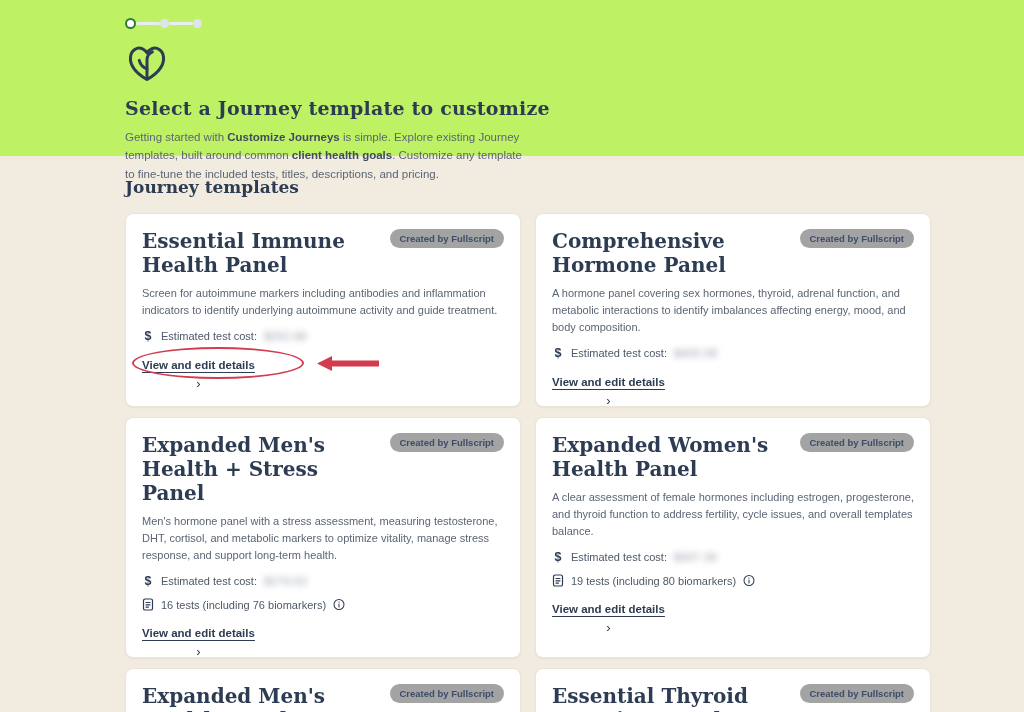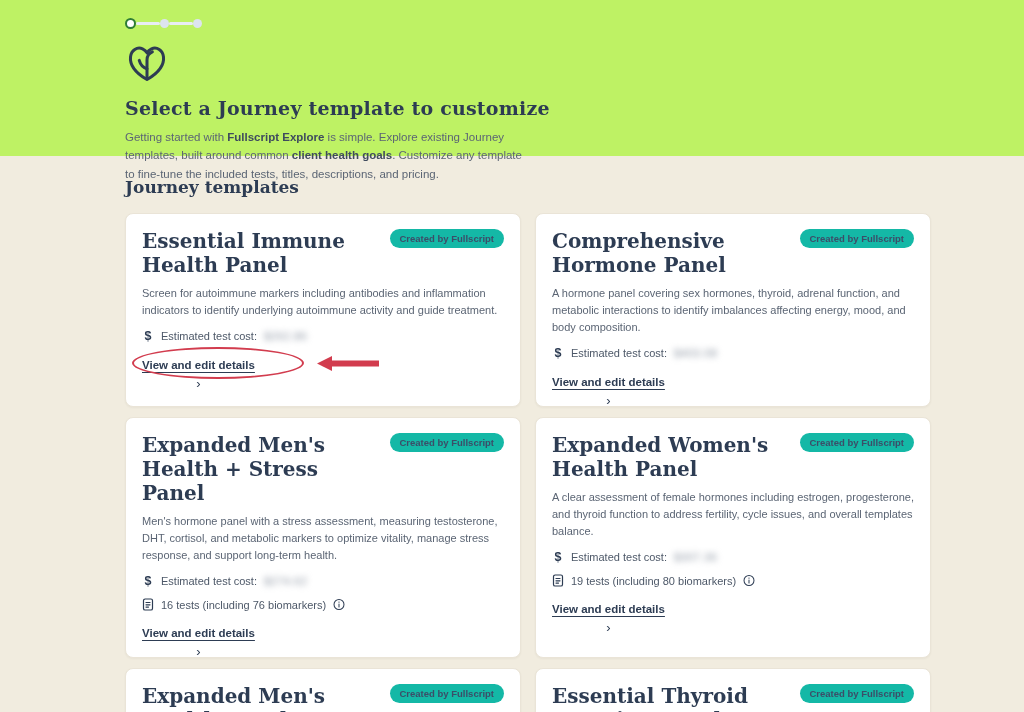--- a/index.html
+++ b/index.html
@@ -33,21 +33,21 @@
   .grid { display: grid; grid-template-columns: 396px 396px; column-gap: 14px;
           row-gap: 10px; margin-top: 16px; }
 
   .card { position: relative; background: #ffffff; border: 1px solid #eae4d7;
           border-radius: 8px; padding: 15px 16px 16px; min-height: 146px;
           box-shadow: 0 1px 2px rgba(60,60,40,.05); }
 
   .card-head { display: flex; justify-content: space-between; align-items: flex-start; gap: 8px; }
   .card-title { font-family: "DejaVu Serif", serif; font-size: 20px; font-weight: 700;
                 color: #2d3c53; line-height: 1.2; }
-  .badge { flex: 0 0 auto; background: #14b8a6; color: #3c4d68; font-size: 9.5px;
+  .badge { flex: 0 0 auto; background: #a3a3a3; color: #3c4d68; font-size: 9.5px;
            font-weight: 700; padding: 4px 10px; border-radius: 11px; white-space: nowrap; }
 
   .card-desc { margin-top: 8px; font-size: 11px; line-height: 1.55; color: #5b6574; }
 
   .meta-row { display: flex; align-items: center; gap: 7px; margin-top: 10px;
               font-size: 11px; color: #4d5868; }
   .dollar-icon { color: #2d3c53; font-weight: 700; font-size: 12.5px; width: 12px; text-align: center; }
   .file-icon, .info-icon { display: inline-flex; width: 12px; }
   .file-icon svg, .info-icon svg { width: 12px; height: 13px; }
   .info-icon { cursor: pointer; }
@@ -81,21 +81,21 @@
     <div class="logo">
       <svg viewBox="0 0 48 46" fill="none" stroke="#2d3c53" stroke-width="3.4" stroke-linecap="round" stroke-linejoin="round">
         <path d="M24 41 C12 34 4.5 25 5.5 15.5 C6.3 8 13 3.8 19 6.5 C21.5 7.6 23.2 9.5 24 11 C24.8 9.5 26.5 7.6 29 6.5 C35 3.8 41.7 8 42.5 15.5 C43.5 25 36 34 24 41 Z"></path>
         <path d="M24 39 C24 31 24 25 24 19 C24 14.5 26.5 11.5 30 10"></path>
         <path d="M24 29 C19.5 27.5 16.5 24 15.3 19.5"></path>
       </svg>
     </div>
 
     <h1>Select a Journey template to customize</h1>
 
-    <p class="intro"><span>Getting started with </span><b>Fullscript Explore</b><span> is simple. Explore existing Journey templates, built around common </span><b>client health goals</b><span>. Customize any template to fine-tune the included tests, titles, descriptions, and pricing.</span></p>
+    <p class="intro"><span>Getting started with </span><b>Customize Journeys</b><span> is simple. Explore existing Journey templates, built around common </span><b>client health goals</b><span>. Customize any template to fine-tune the included tests, titles, descriptions, and pricing.</span></p>
   </div>
 </header>
 
 <main class="main">
   <div class="wrap">
     <h2>Journey templates</h2>
     <div class="grid" id="cards-grid">
   <article class="card">
     <div class="card-head">
       <h3 class="card-title">Essential Immune Health Panel</h3>

